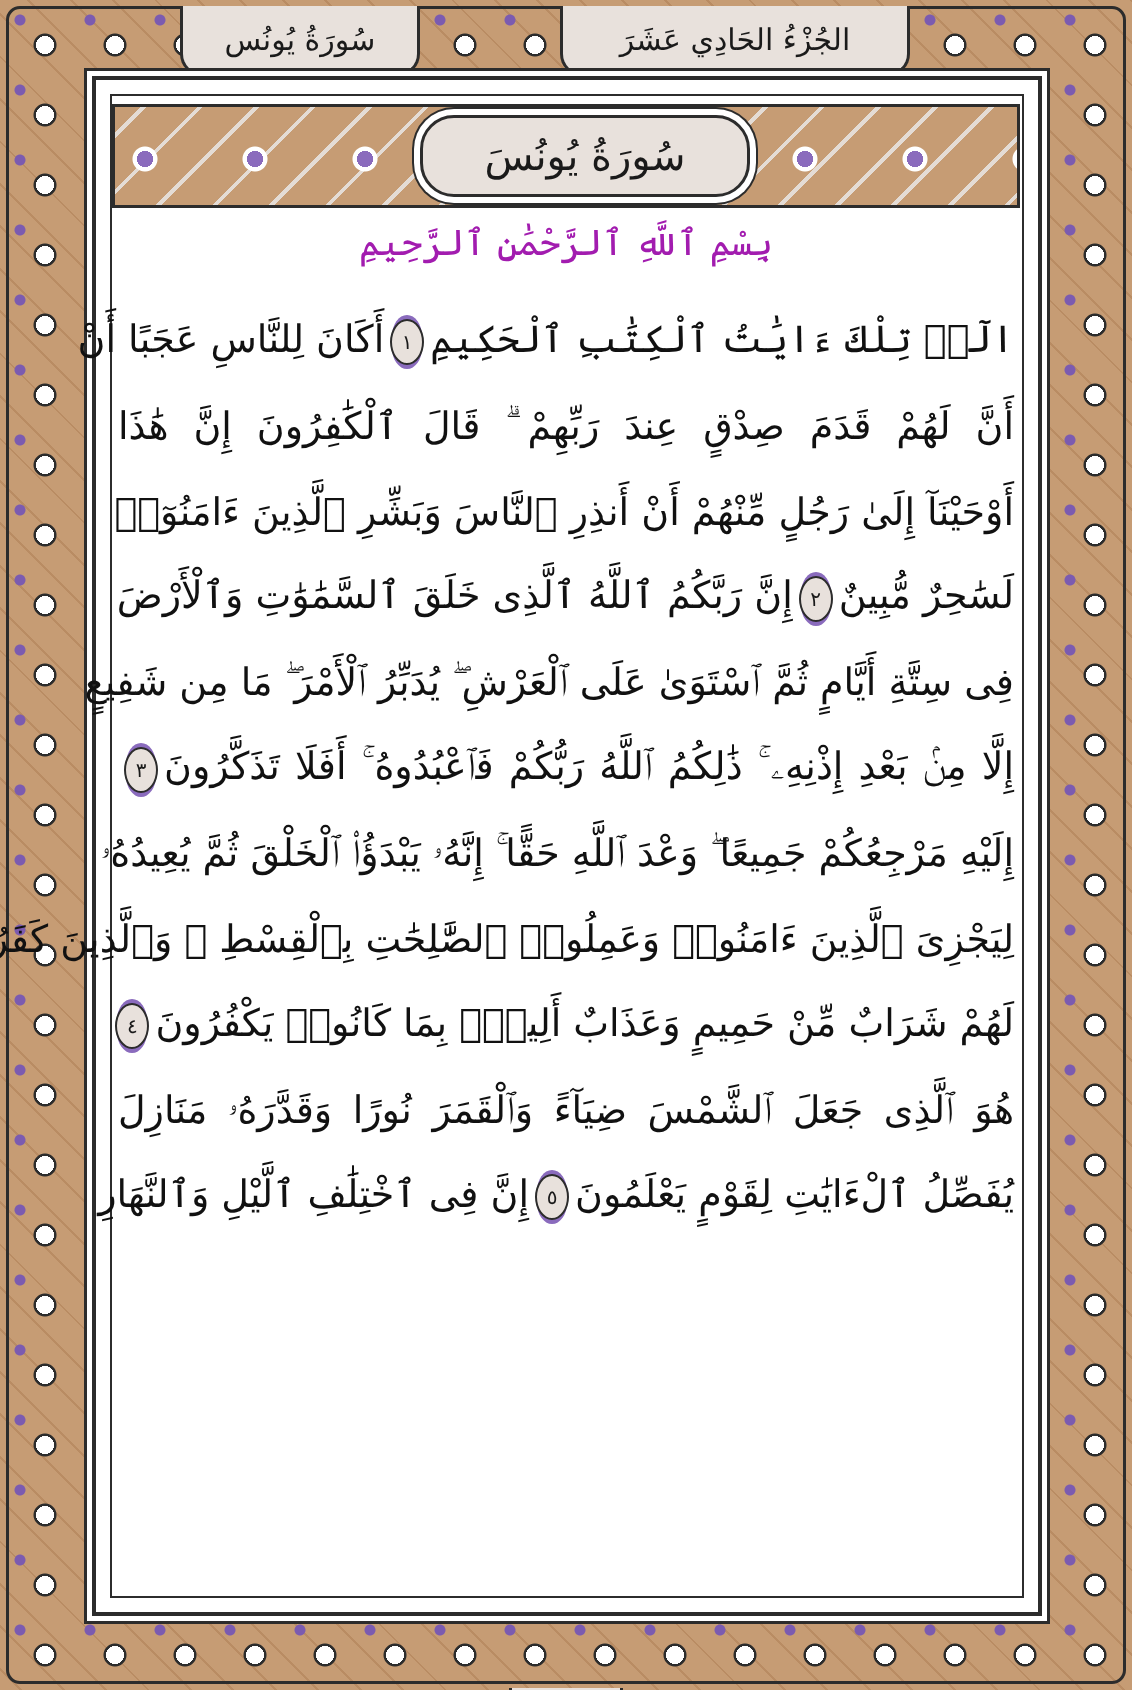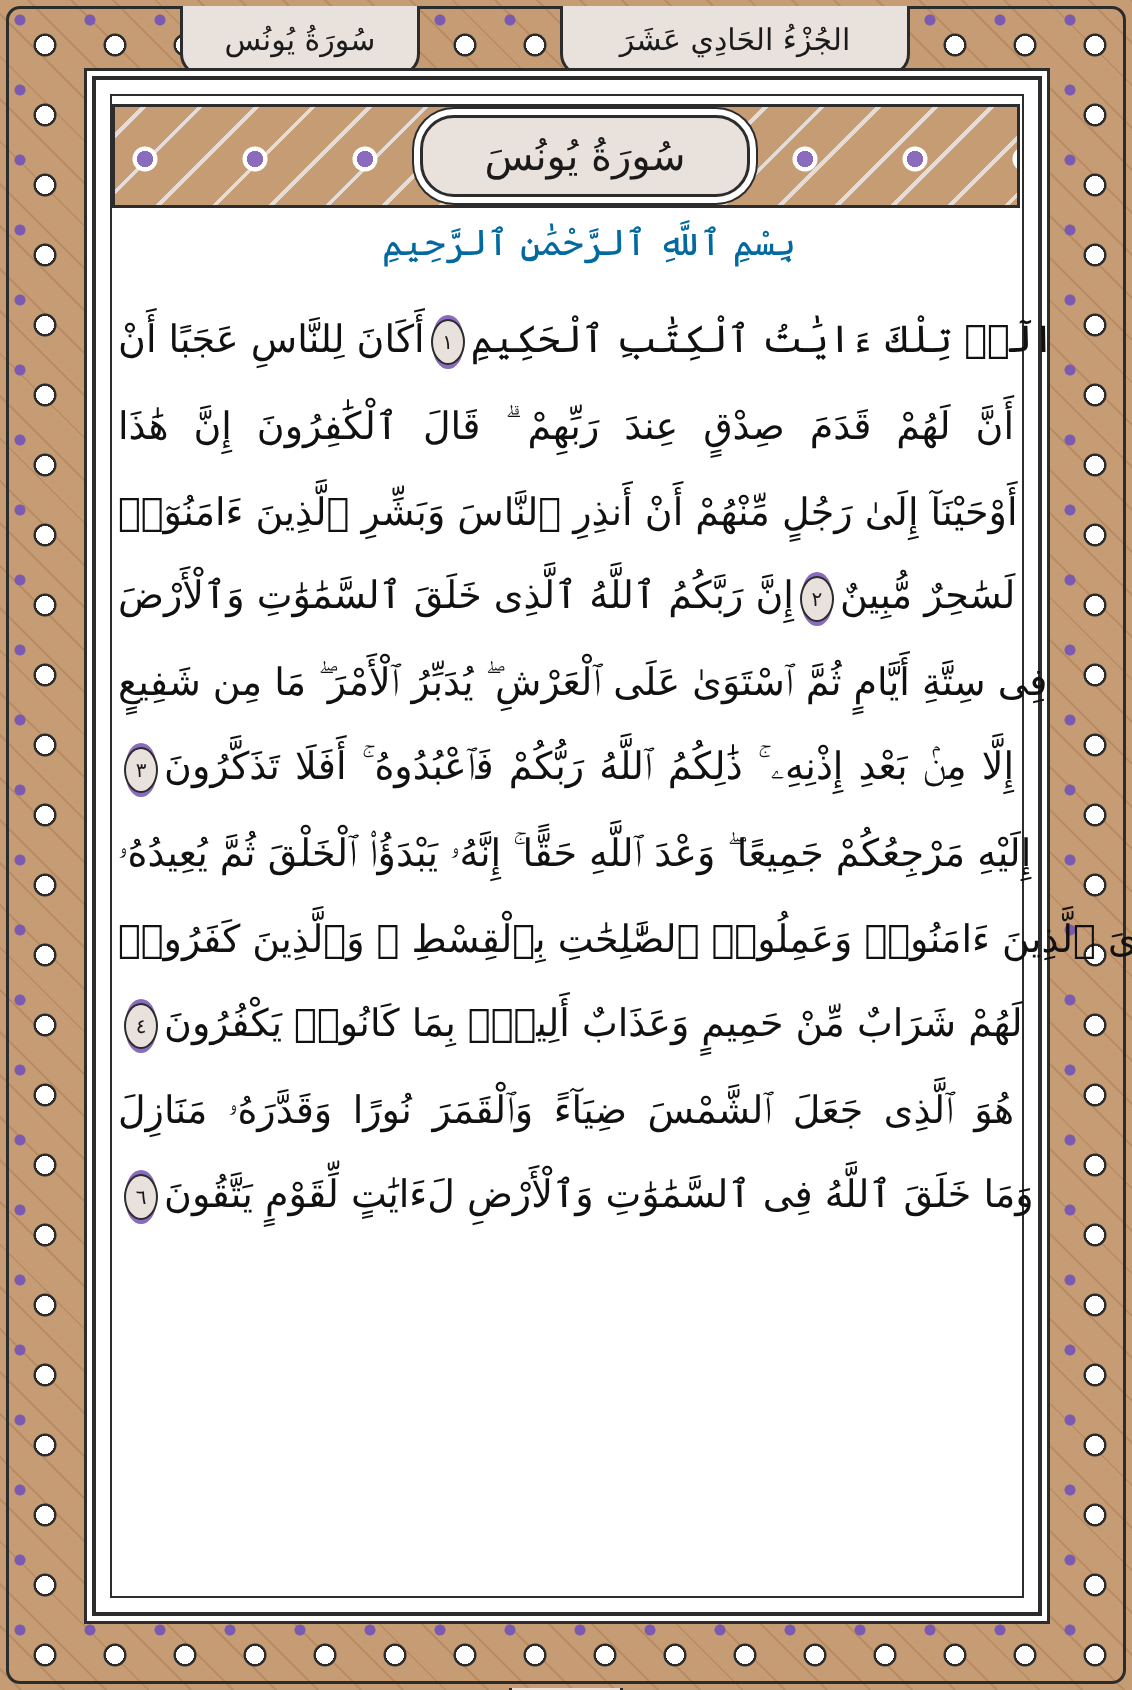--- a/index.html
+++ b/index.html
@@ -50,31 +50,31 @@
   .banner-cartouche {
     position: absolute; left: 305px; top: 8px; width: 330px; height: 82px;
     background: #e8e1dc; border: 3px solid #2c2c2c; border-radius: 34px;
     box-shadow: 0 0 0 6px #ffffff, 0 0 0 8px #2c2c2c;
     display: flex; align-items: center; justify-content: center;
     font-size: 40px; color: #1a1a1a; direction: rtl;
   }
 
   .basmala {
     position: absolute; left: 112px; top: 222px; width: 908px; height: 60px;
-    text-align: center; font-size: 36px; direction: rtl; color: #0369a1; margin-left: 23px;
+    text-align: center; font-size: 36px; direction: rtl; color: #a21caf;
   }
 
   .lines {
     position: absolute; left: 118px; top: 298px; width: 896px;
     direction: rtl;
   }
   .line {
     height: 85.5px; display: flex; align-items: center;
     font-size: 38px; color: #111; white-space: nowrap;
-    text-align: justify; text-align-last: justify; justify-content: flex-end;
+    text-align: justify; text-align-last: justify; justify-content: flex-start;
   }
   .line-text { flex: 1; text-align: justify; text-align-last: justify; }
 
   .ayah-marker {
     display: inline-flex; align-items: center; justify-content: center;
     width: 34px; height: 46px; margin: 0 6px;
     background: #e8e1dc; border: 2px solid #2c2c2c; border-radius: 50%;
     box-shadow: 0 -6px 0 -2px #8a6bbd, 0 6px 0 -2px #8a6bbd;
     font-size: 20px; color: #1a1a1a; vertical-align: middle;
   }
@@ -130,17 +130,17 @@
   <div class="line">
       <span class="line-text">لِيَجْزِىَ ٱلَّذِينَ ءَامَنُوا۟ وَعَمِلُوا۟ ٱلصَّٰلِحَٰتِ بِٱلْقِسْطِ ۚ وَٱلَّذِينَ كَفَرُوا۟</span>
     </div>
   <div class="line">
       <span class="line-text"><span>لَهُمْ شَرَابٌ مِّنْ حَمِيمٍ وَعَذَابٌ أَلِيمٌۢ بِمَا كَانُوا۟ يَكْفُرُونَ</span><span class="ayah-marker">٤</span></span>
     </div>
   <div class="line">
       <span class="line-text">هُوَ ٱلَّذِى جَعَلَ ٱلشَّمْسَ ضِيَآءً وَٱلْقَمَرَ نُورًا وَقَدَّرَهُۥ مَنَازِلَ</span>
     </div>
   <div class="line">
-      <span class="line-text"><span>وَمَا خَلَقَ ٱللَّهُ فِى ٱلسَّمَٰوَٰتِ وَٱلْأَرْضِ لَءَايَٰتٍ لِّقَوْمٍ يَتَّقُونَ</span><span class="ayah-marker">٦</span></span>
+      <span class="line-text"><span>يُفَصِّلُ ٱلْءَايَٰتِ لِقَوْمٍ يَعْلَمُونَ</span><span class="ayah-marker">٥</span><span>إِنَّ فِى ٱخْتِلَٰفِ ٱلَّيْلِ وَٱلنَّهَارِ</span></span>
     </div>
 </div>
 
 <div class="footer-cartouche">٢٠٨</div>
 
 </body></html>

